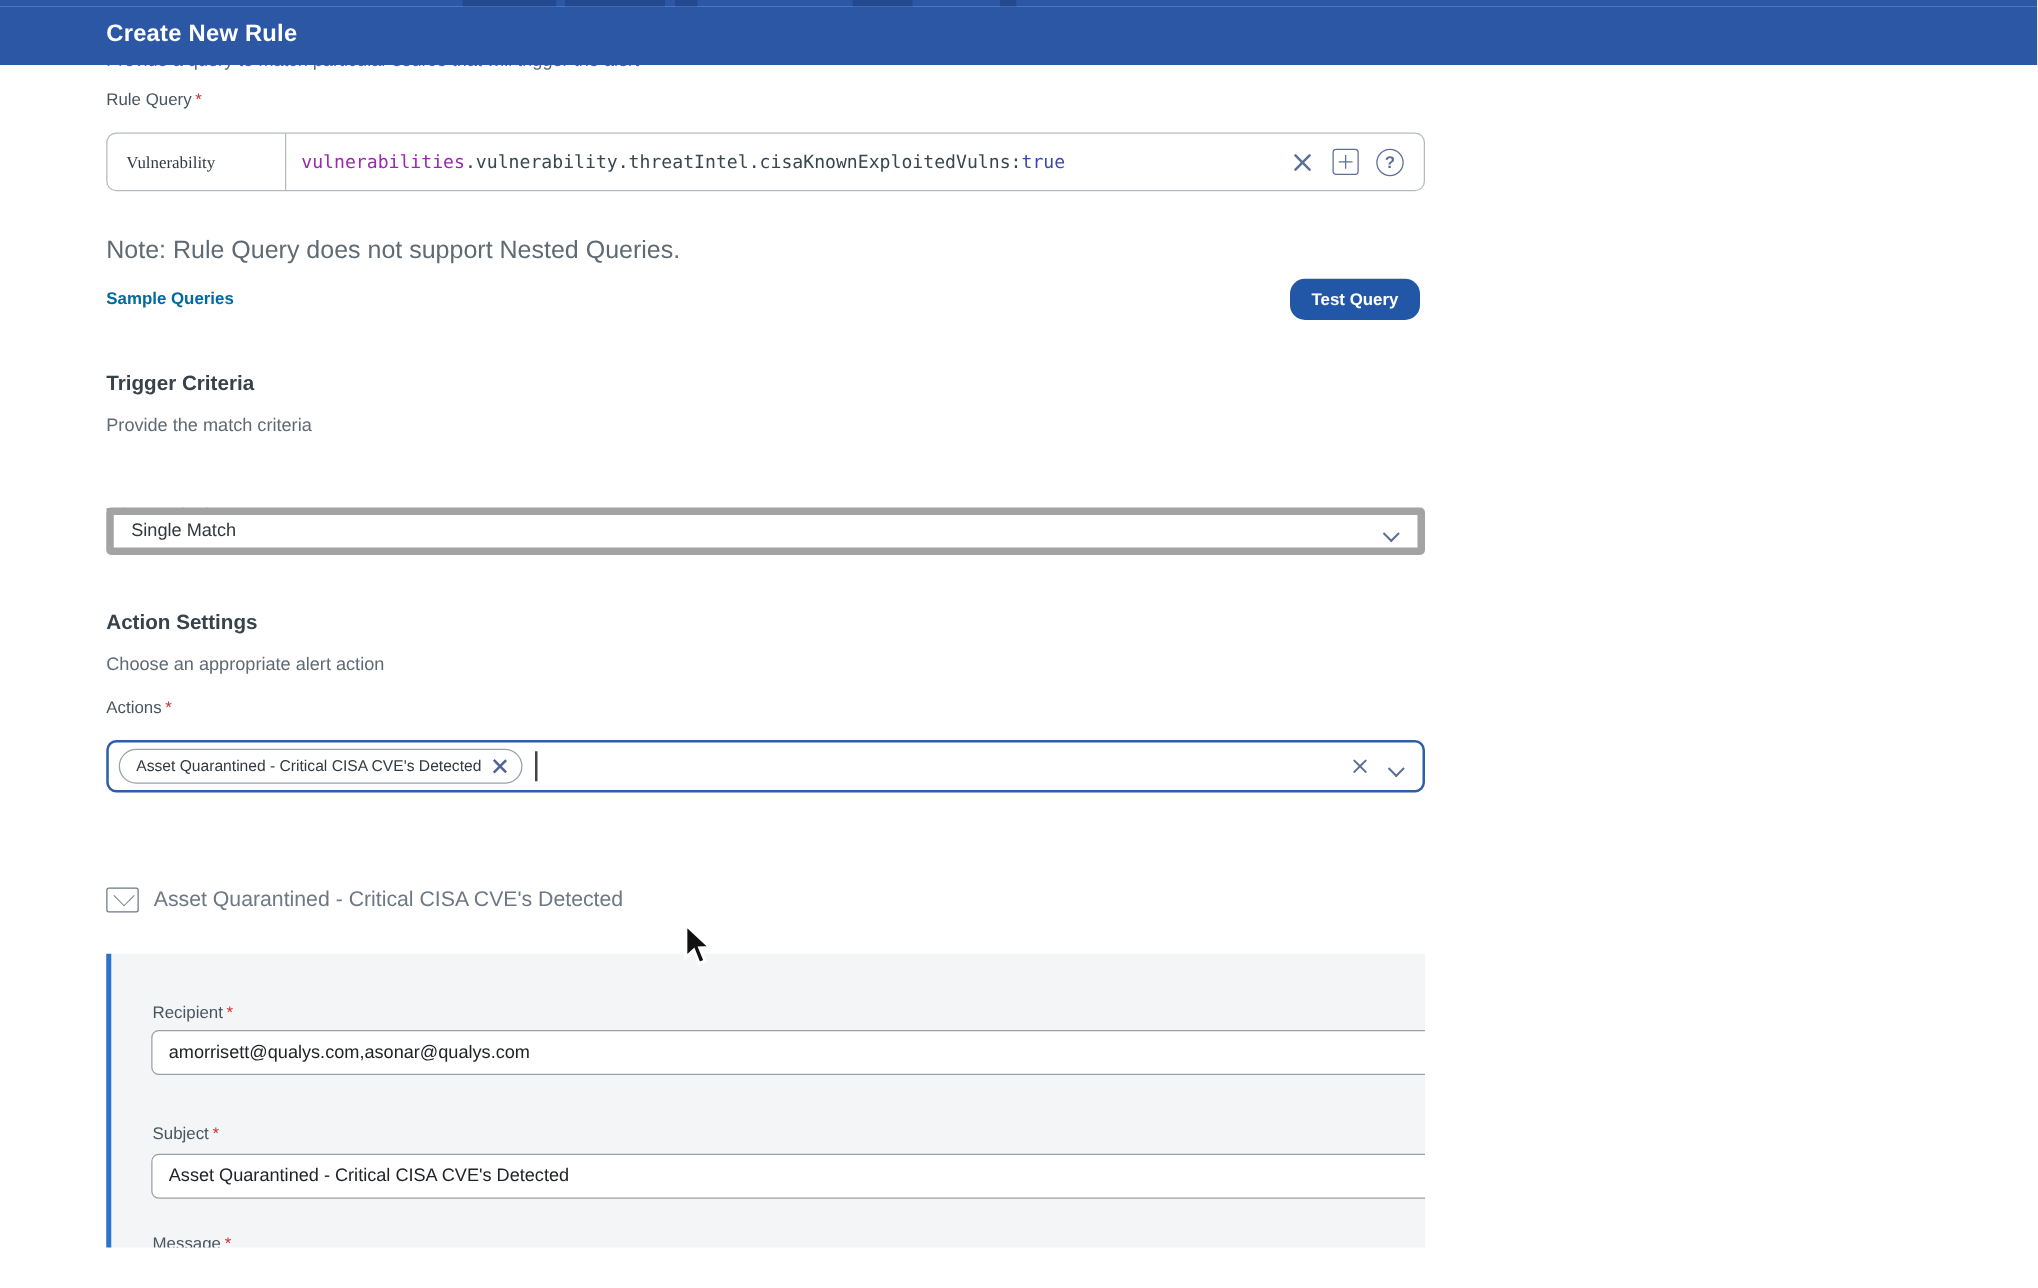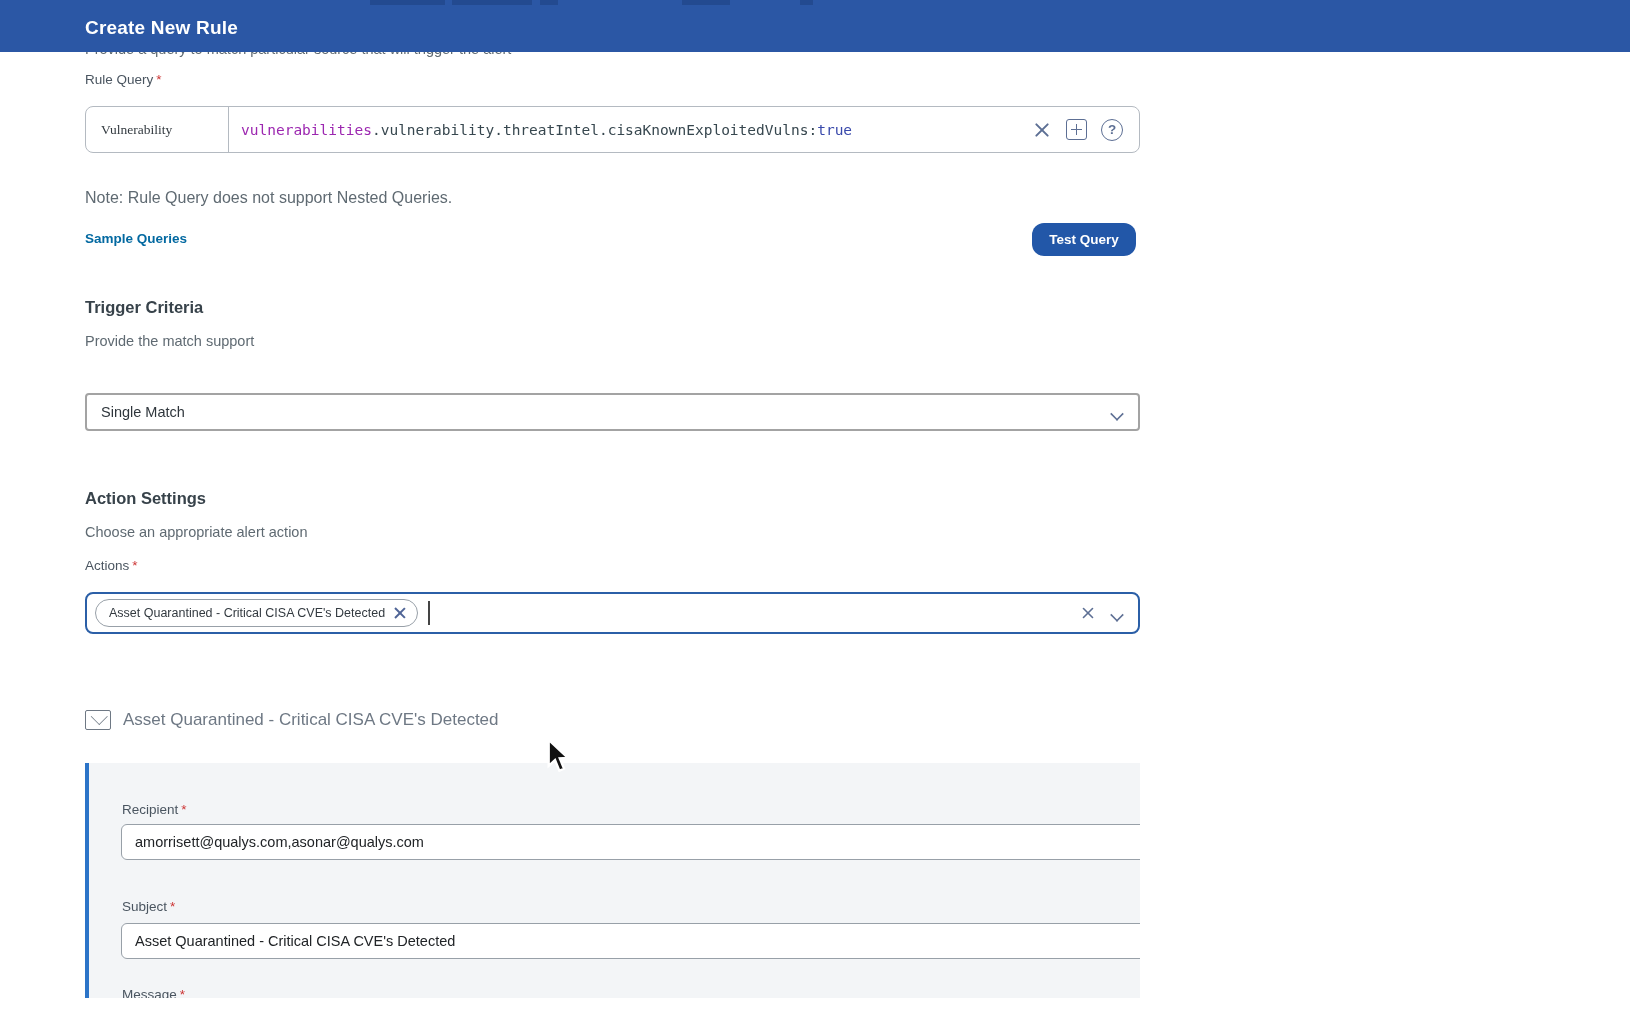--- a/index.html
+++ b/index.html
@@ -35,28 +35,28 @@
   .icon-x { width:20px; height:20px; position:relative; cursor:pointer; }
   .icon-x:before, .icon-x:after { content:""; position:absolute; left:9px; top:1px; width:2px; height:18px; background:#5d6f94; border-radius:1px; }
   .icon-x:before { transform:rotate(45deg); }
   .icon-x:after { transform:rotate(-45deg); }
   .icon-plus { width:21px; height:21px; border:1.6px solid #5d6f94; border-radius:3px; position:relative; cursor:pointer; }
   .icon-plus:before { content:""; position:absolute; left:50%; top:4px; bottom:4px; width:1.8px; margin-left:-0.9px; background:#5d6f94; }
   .icon-plus:after { content:""; position:absolute; top:50%; left:4px; right:4px; height:1.8px; margin-top:-0.9px; background:#5d6f94; }
   .icon-help { width:22px; height:22px; border:1.6px solid #5d6f94; border-radius:50%; color:#5d6f94;
                font-size:13.5px; font-weight:700; display:flex; align-items:center; justify-content:center; cursor:pointer; }
 
-  .note-text { position:absolute; left:85px; top:189px; color:#5f6a72; font-size:16px; }
+  .note-text { position:absolute; left:85px; top:189px; color:#5f6a72; font-size:20px; }
   .link { position:absolute; left:85px; top:231px; color:#0369a1; font-size:13.5px; font-weight:700; cursor:pointer; }
   .btn-primary { position:absolute; left:1032px; top:223px; width:104px; height:33px; background:#2257a8; border:none;
                  border-radius:12px; color:#ffffff; font-size:13.5px; font-weight:700; font-family:"Liberation Sans", sans-serif; cursor:pointer; }
 
   
-  .select-box { position:absolute; left:85px; width:1055px; height:38px; border:2px solid #a3a3a3; border-radius:4px;
-                background:#fff; display:flex; align-items:center; padding:0 14px; cursor:pointer; }
+  .select-box { position:absolute; left:85px; width:1055px; height:38px; border:6px solid #a3a3a3; border-radius:4px;
+                background:#fff; display:flex; align-items:center; padding:0 14px; cursor:pointer;margin-top:13px; }
   .select-box .value { color:#2f363c; font-size:14.5px; flex:1; }
   .chev { width:14px; height:14px; position:relative; }
   .chev:before { content:""; position:absolute; left:1px; top:3px; width:10px; height:10px;
                  border-right:2px solid #5d6f94; border-bottom:2px solid #5d6f94; transform:rotate(45deg) scale(.8); }
 
   .multi-select { position:absolute; left:85px; top:592px; width:1055px; height:42px; border:2px solid #2b5fa7; border-radius:8px;
                   background:#fff; display:flex; align-items:center; padding:0 14px 0 8px; }
   .chip { height:28px; border:1px solid #98a0a8; border-radius:14px; background:#fff; display:flex; align-items:center;
           padding:0 10px 0 13px; gap:8px; }
   .chip .chip-label { color:#333a40; font-size:12.5px; white-space:nowrap; }
@@ -115,21 +115,21 @@
       <span class="icon-plus"></span>
       <span class="icon-help">?</span>
     </div>
   </div>
 
   <div class="note-text">Note: Rule Query does not support Nested Queries.</div>
   <a class="link">Sample Queries</a>
   <button class="btn-primary">Test Query</button>
 
   <div class="section-h" style="left:85px; top:298px;">Trigger Criteria</div>
-  <div class="section-sub" style="left:85px; top:333px;">Provide the match support</div>
+  <div class="section-sub" style="left:85px; top:333px;">Provide the match criteria</div>
   <div class="field-label" style="left:85px; top:368px;margin-top:36px;">
     <span>Trigger Criteria</span><span class="req">*</span>
   </div>
   <div class="select-box" style="top:393px;">
     <span class="value">Single Match</span>
     <span class="chev"></span>
   </div>
 
   <div class="section-h" style="left:85px; top:489px;">Action Settings</div>
   <div class="section-sub" style="left:85px; top:524px;">Choose an appropriate alert action</div>

